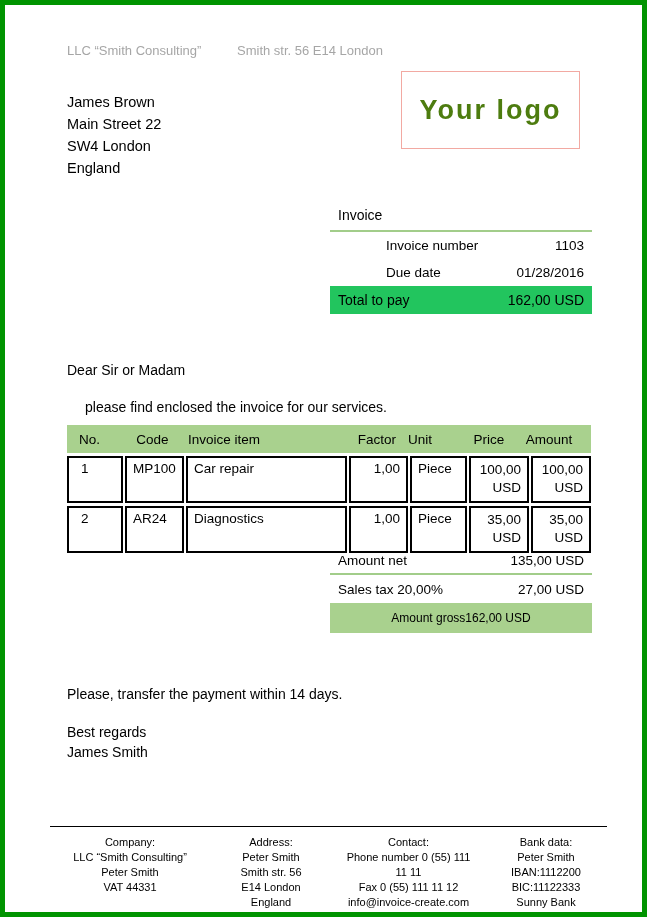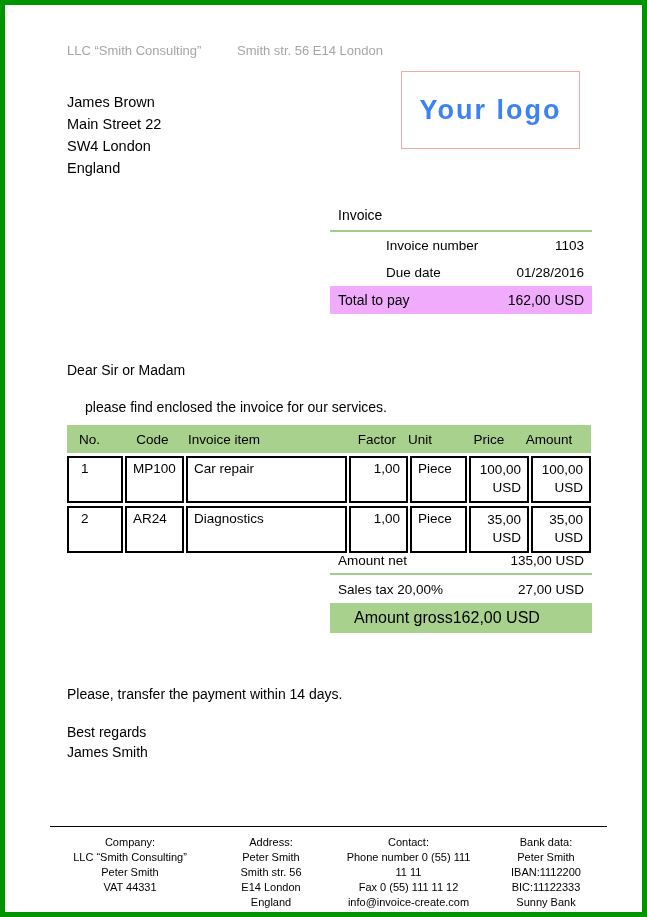--- a/index.html
+++ b/index.html
@@ -12,27 +12,27 @@
   }
   
   .letterhead { position:absolute; top:38px; left:62px; font-size:13px; color:#a6a6a6; }
   .letterhead .addr { position:absolute; left:170px; top:0; white-space:nowrap; }
   .letterhead .comp { white-space:nowrap; }
   
   .recipient { position:absolute; top:86px; left:62px; font-size:14.5px; line-height:22px; }
   
   .logo-box { position:absolute; top:66px; left:396px; width:179px; height:78px;
     border:1px solid #f2a9a2; display:flex; align-items:center; justify-content:center; }
-  .logo-text { color:#3b82f6; font-weight:800; font-size:27px; letter-spacing:2px; }
+  .logo-text { color:#4d7c0f; font-weight:800; font-size:27px; letter-spacing:2px; }
   
   .invoice-info { position:absolute; top:196px; left:325px; width:262px; font-size:13.5px; }
   .ii-title { padding:6px 8px 7px 8px; font-size:14px; border-bottom:2px solid #a2cd8a; }
   .ii-row { display:flex; justify-content:space-between; align-items:center; height:27px; padding:0 8px;margin-left:48px; }
   .ii-total { display:flex; justify-content:space-between; align-items:center; height:28px; padding:0 8px;
-    background:#f0abfc; font-size:14px; }
+    background:#22c55e; font-size:14px; }
   
   .salutation { position:absolute; top:357px; left:62px; font-size:14px; }
   .intro { position:absolute; top:394px; left:80px; font-size:14px; }
   
   .items { position:absolute; top:420px; left:62px; width:524px; font-size:13.5px; }
   .items-header { display:flex; gap:0; background:#a9d18e; height:28px; align-items:center; }
   .items-row { display:flex; gap:2px; margin-top:3px; height:47px; }
   .c0 { width:56px; }  .c1 { width:59px; }  .c2 { width:161px; }
   .c3 { width:59px; }  .c4 { width:57px; }  .c5 { width:60px; }  .c6 { width:60px; }
   .items-header > div { padding:0 6px; }
@@ -41,22 +41,22 @@
   .items-header .c3 { text-align:right; }
   .items-row > div { border:2px solid #000; padding:3px 6px; }
   .items-row .c0 { padding-left:12px; }
   .items-row .c1 { text-align:left; }
   .items-row .c3, .items-row .c5, .items-row .c6 { text-align:right; }
   .two-line span { display:block; line-height:18px; }
   
   .summary { position:absolute; top:542px; left:325px; width:262px; font-size:13.5px; }
   .sum-row { display:flex; justify-content:space-between; align-items:center; height:28px; padding:0 8px; }
   .sum-divider { border-bottom:2px solid #a2cd8a; }
-  .sum-total { display:flex; justify-content:flex-start; align-items:center; height:30px; padding:0 24px;
-    background:#a9d18e; font-size:16px; }
+  .sum-total { display:flex; justify-content:center; align-items:center; height:30px; padding:0 8px;
+    background:#a9d18e; font-size:12px; }
   
   .payment-note { position:absolute; top:681px; left:62px; font-size:14px; }
   .signoff { position:absolute; top:717px; left:62px; font-size:14px; line-height:20px; }
   
   .footer-line { position:absolute; top:821px; left:45px; width:557px; border-top:1px solid #000; }
   .footer { position:absolute; top:830px; left:45px; width:557px; display:flex; font-size:11px; line-height:15px; }
   .fcol { text-align:center; }
   .fcol.f0 { width:160px; } .fcol.f1 { width:122px; } .fcol.f2 { width:153px; padding:0 10px; } .fcol.f3 { width:122px; }
   .fcol .ftitle { font-weight:normal;text-align:center; }
   .flink { text-decoration:underline; cursor:pointer; }

